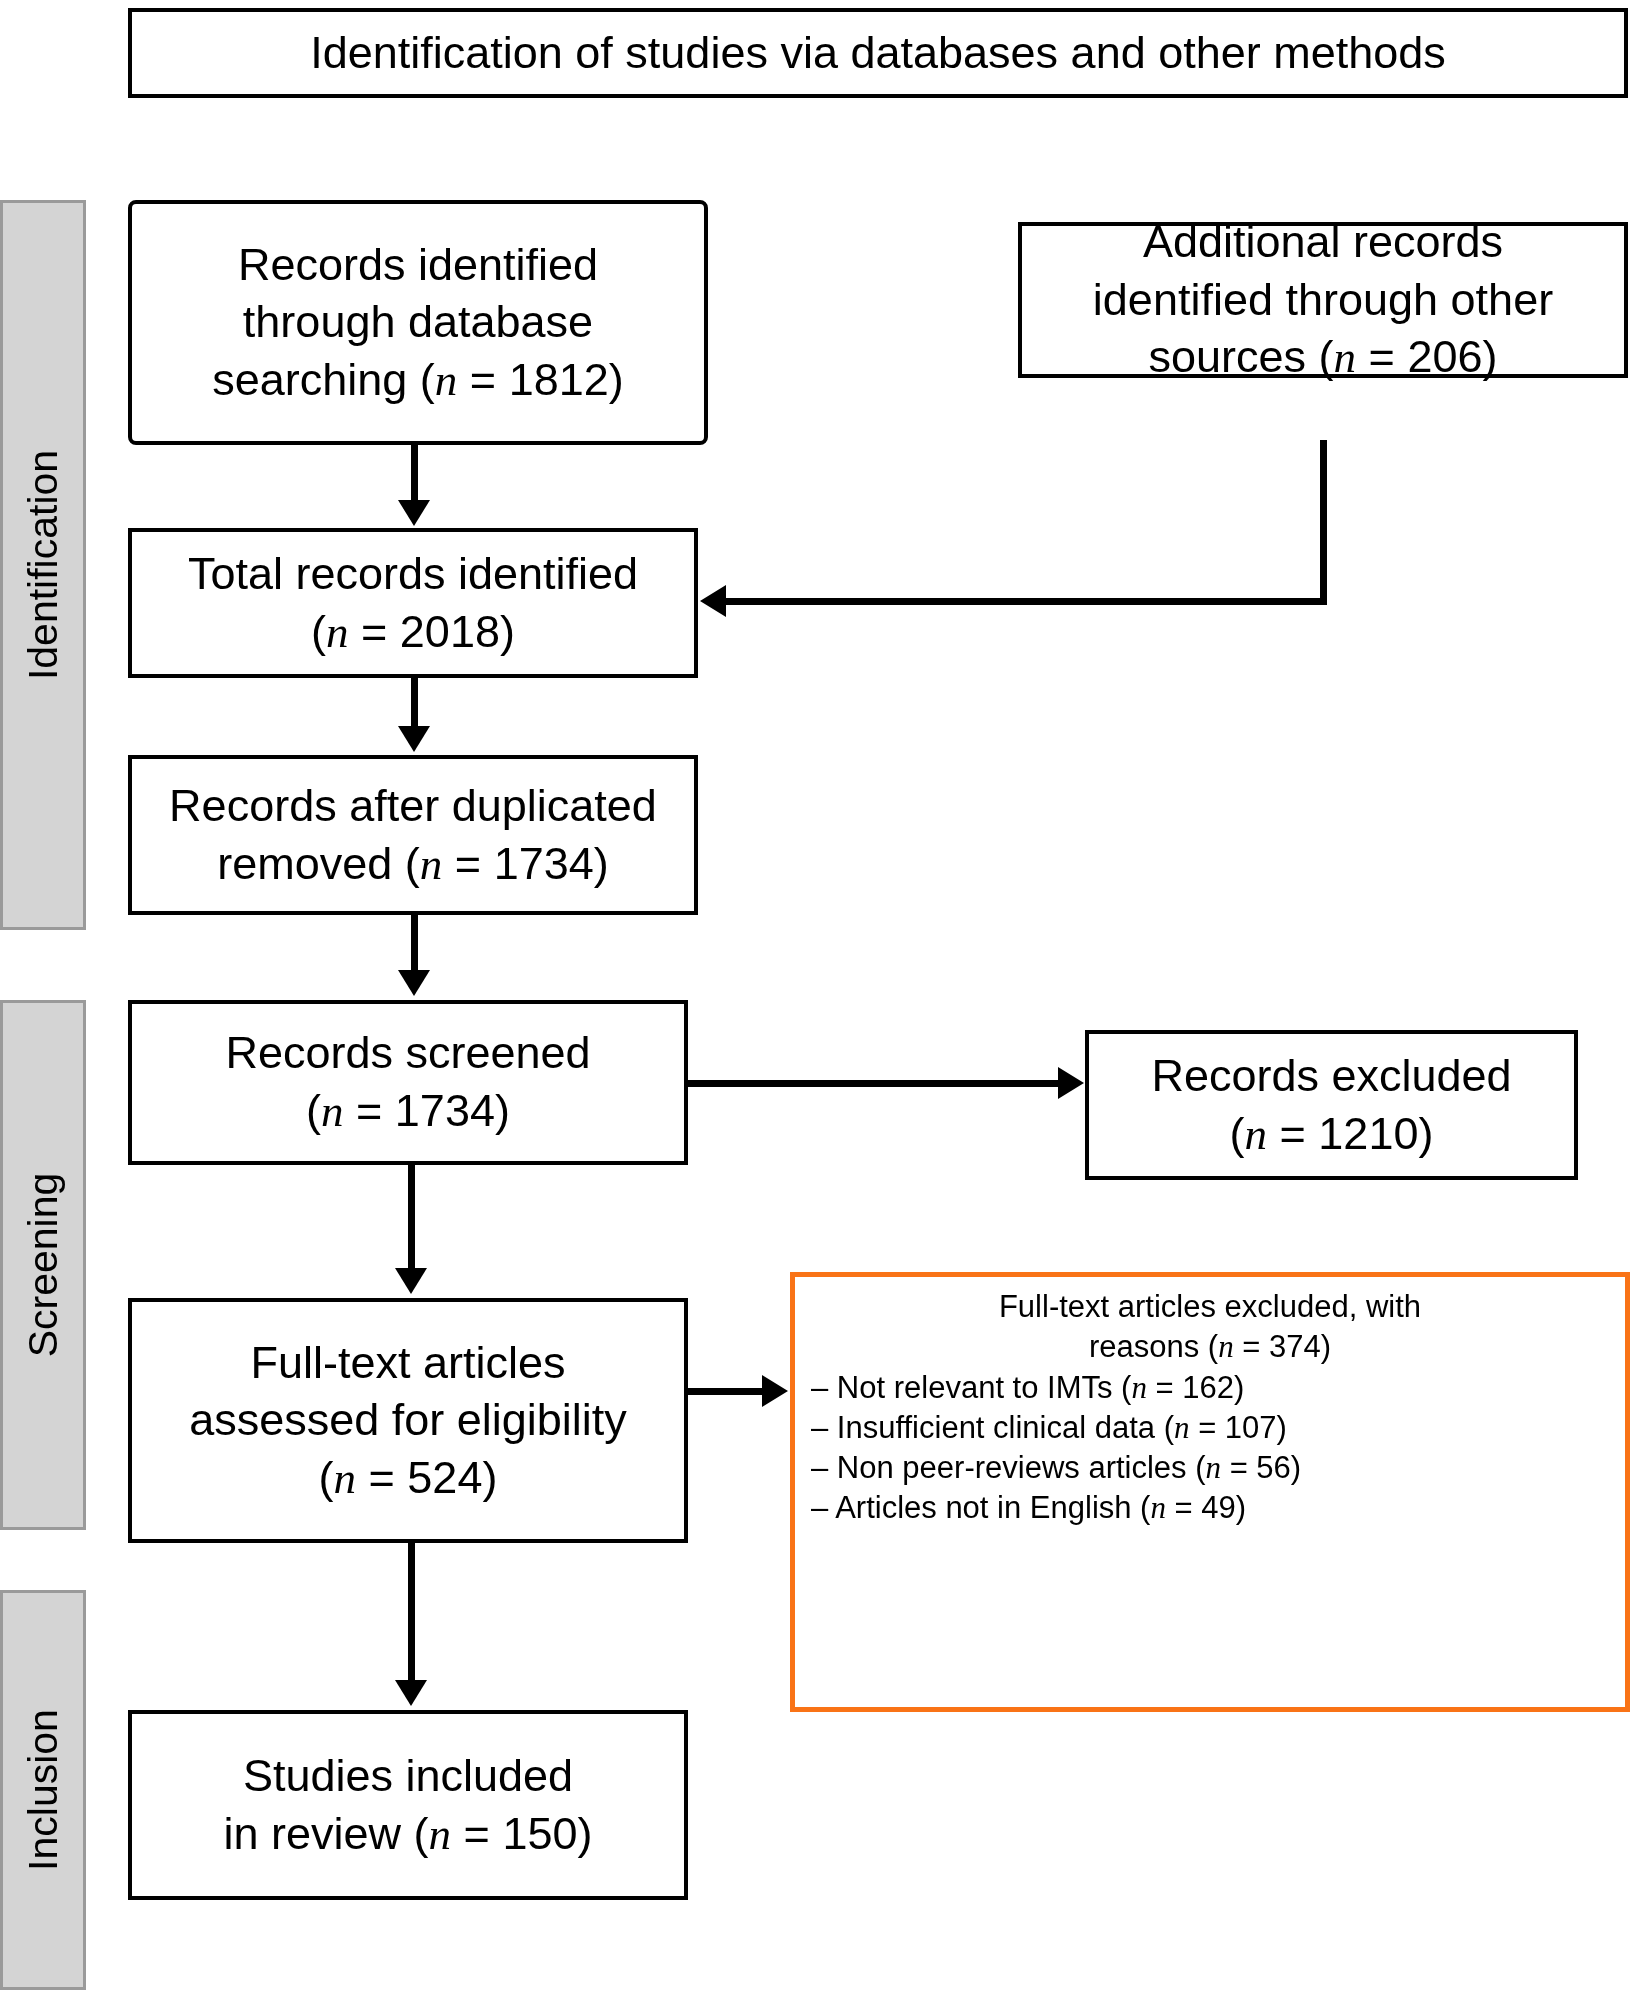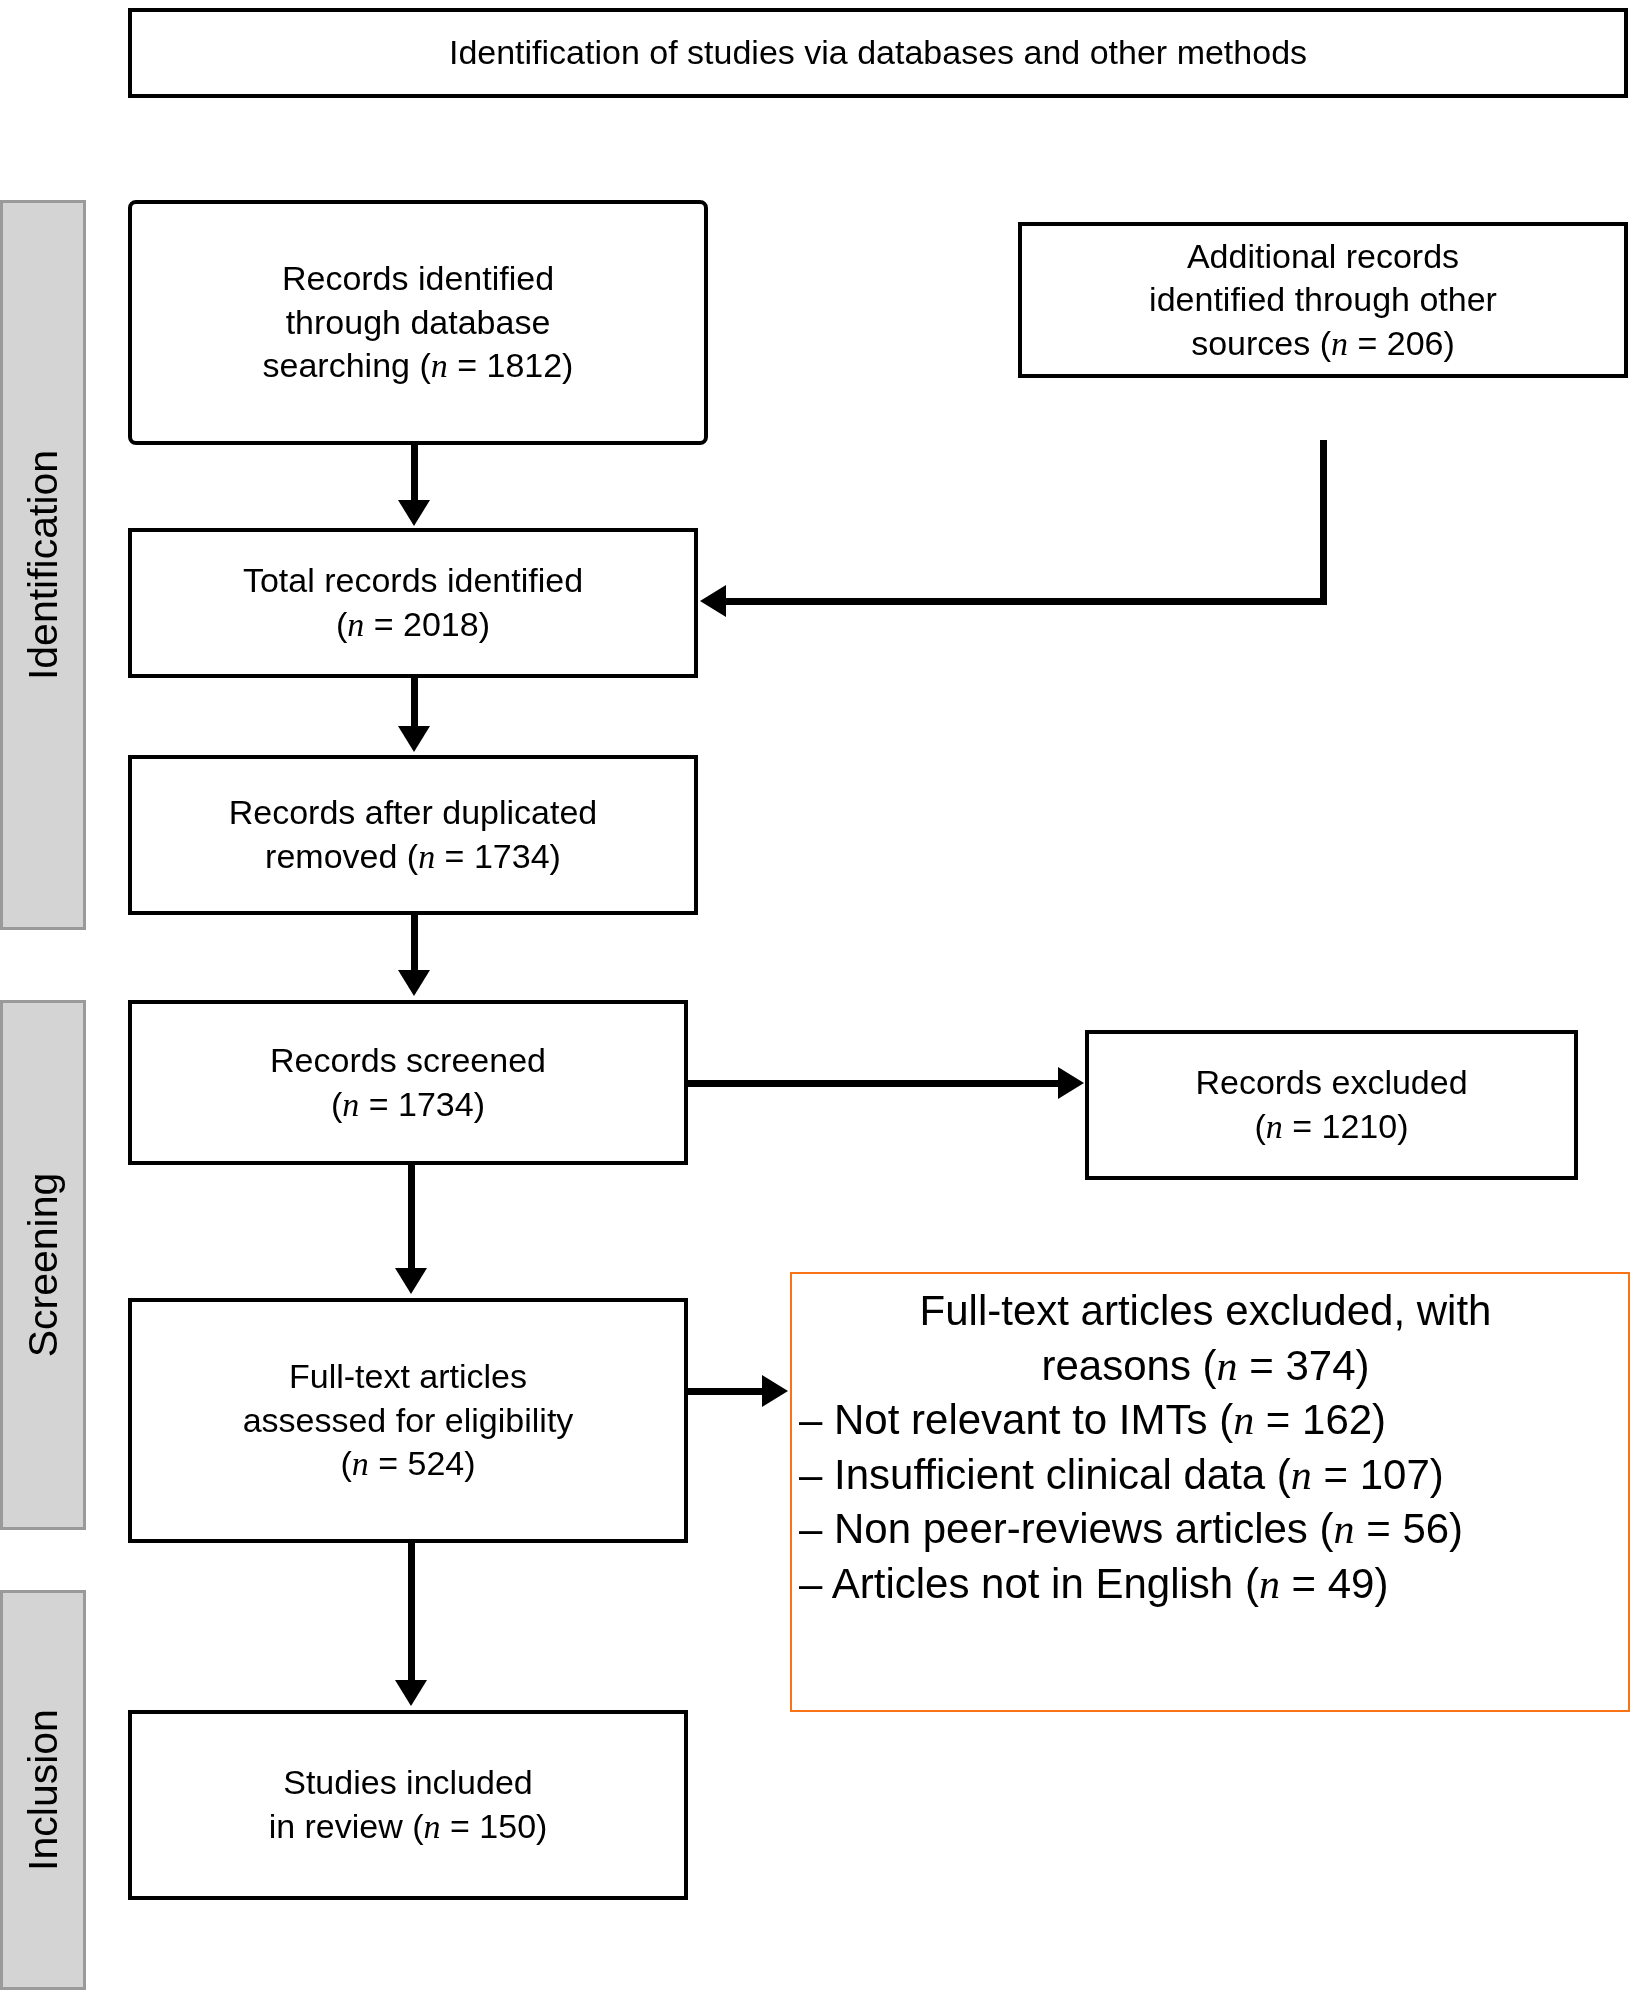--- a/index.html
+++ b/index.html
@@ -20,21 +20,21 @@
   }
   .box {
     position: absolute;
     box-sizing: border-box;
     border: 4px solid #000000;
     background: #ffffff;
     display: flex;
     align-items: center;
     justify-content: center;
     text-align: center;
-    font-size: 34px;
+    font-size: 45px;
     line-height: 1.28;
     padding: 4px 10px;
   }
   .box .inner {
     width: 100%;
     white-space: pre-line;
   }
   .stage {
     position: absolute;
     box-sizing: border-box;
@@ -73,25 +73,25 @@
     position: absolute;
     width: 0;
     height: 0;
     border-top: 16px solid transparent;
     border-bottom: 16px solid transparent;
     border-right: 26px solid #000000;
   }
   .reasons {
     position: absolute;
     box-sizing: border-box;
-    border: 2px solid #f97316;
-    background: #ffffff;
-    font-size: 42px;
+    border: 5px solid #f97316;
+    background: #ffffff;
+    font-size: 31px;
     line-height: 1.3;
-    padding: 10px 16px 12px 7px;
+    padding: 10px 16px 12px 16px;
   }
   .reasons .head {
     text-align: center;
     white-space: pre-line;
   }
   .reasons .li {
     text-align: left;
     white-space: nowrap;
   }
   i {

